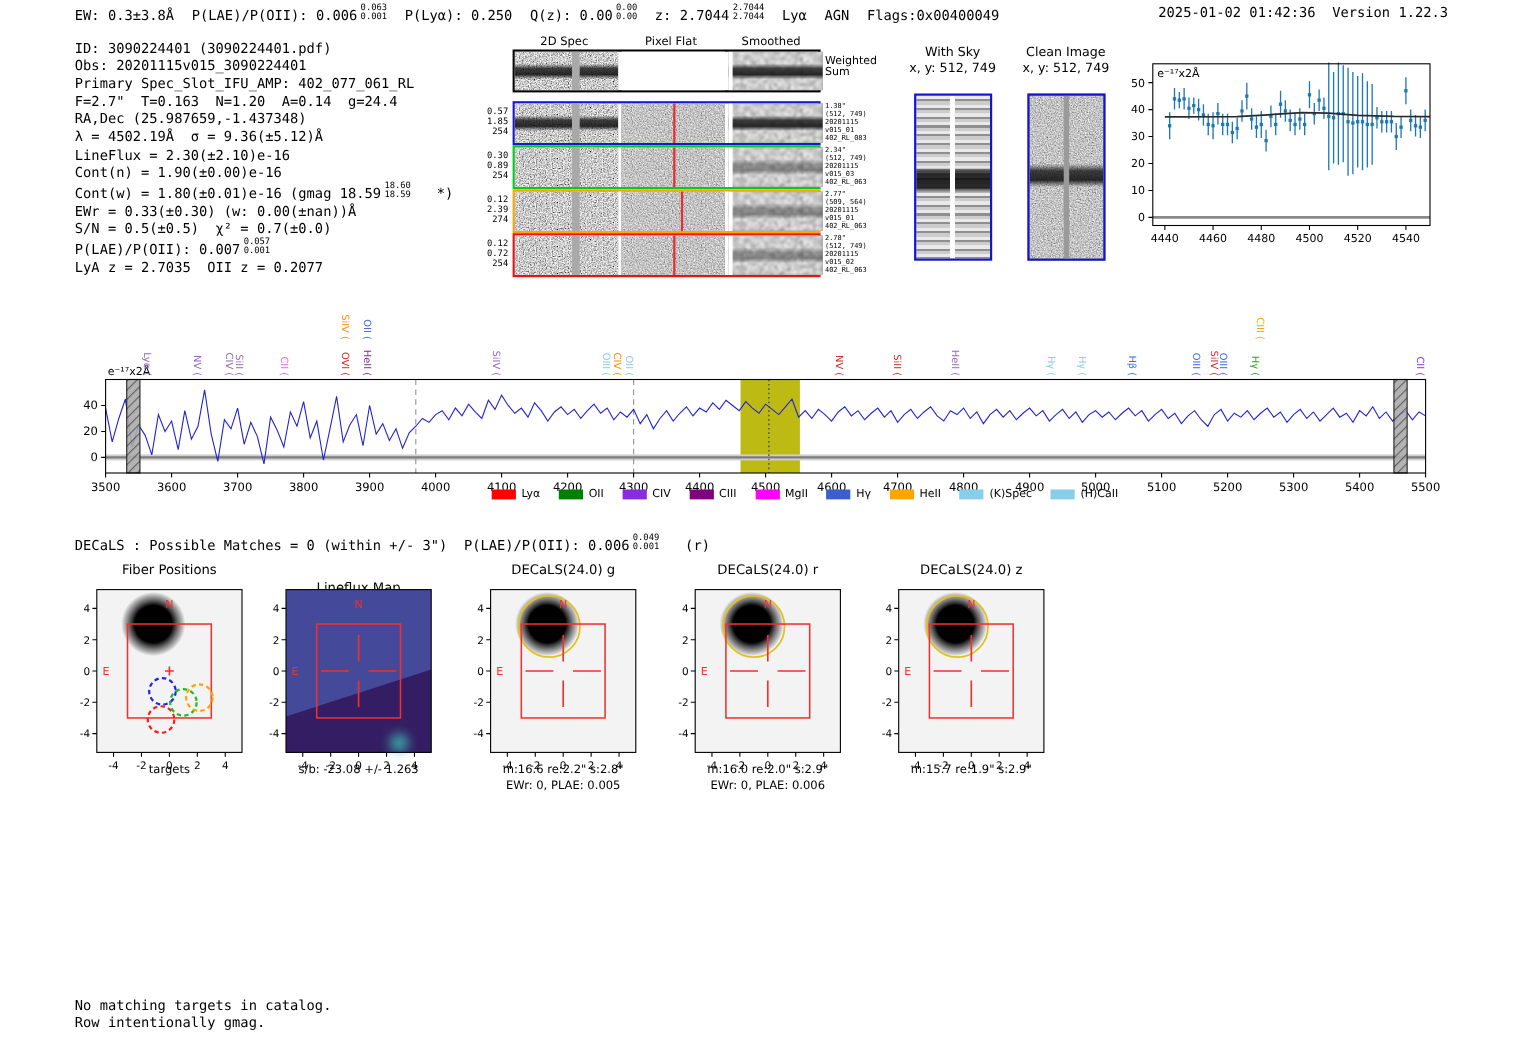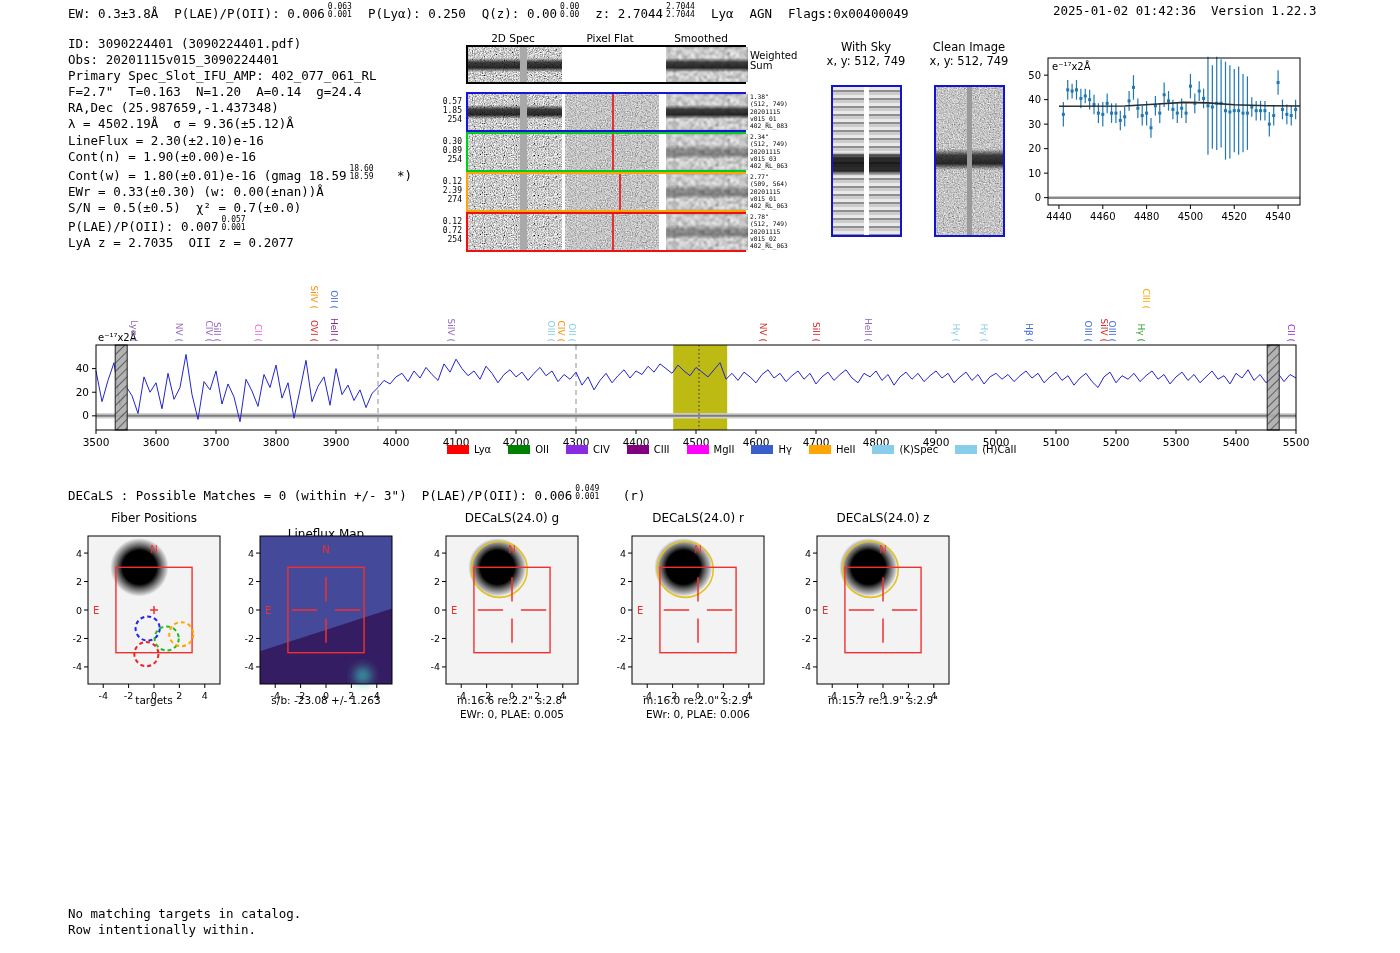--- a/index.html
+++ b/index.html
@@ -737,15 +737,15 @@
         <text x="20" y="55.03846153846154" font-size="9.5px" text-anchor="end">2</text>
         <line x1="142.76923076923077" y1="154" x2="142.76923076923077" y2="158" stroke="#000"></line>
         <text x="142.76923076923077" y="169" font-size="9.5px" text-anchor="middle">4</text>
         <line x1="22" y1="23.07692307692308" x2="26" y2="23.07692307692308" stroke="#000"></line>
         <text x="20" y="26.57692307692308" font-size="9.5px" text-anchor="end">4</text>
       </svg>
       <div class="cut-cap" style="left: 883px; top: 694px;">m:15.7 re:1.9" s:2.9"</div>
     </div>
 
   <div id="footer" class="mono">
-    <div>No matching targets in catalog.</div><div>Row intentionally within.</div>
+    <div>No matching targets in catalog.</div><div>Row intentionally gmag.</div>
   </div>
 </div>
 
 </body></html>

